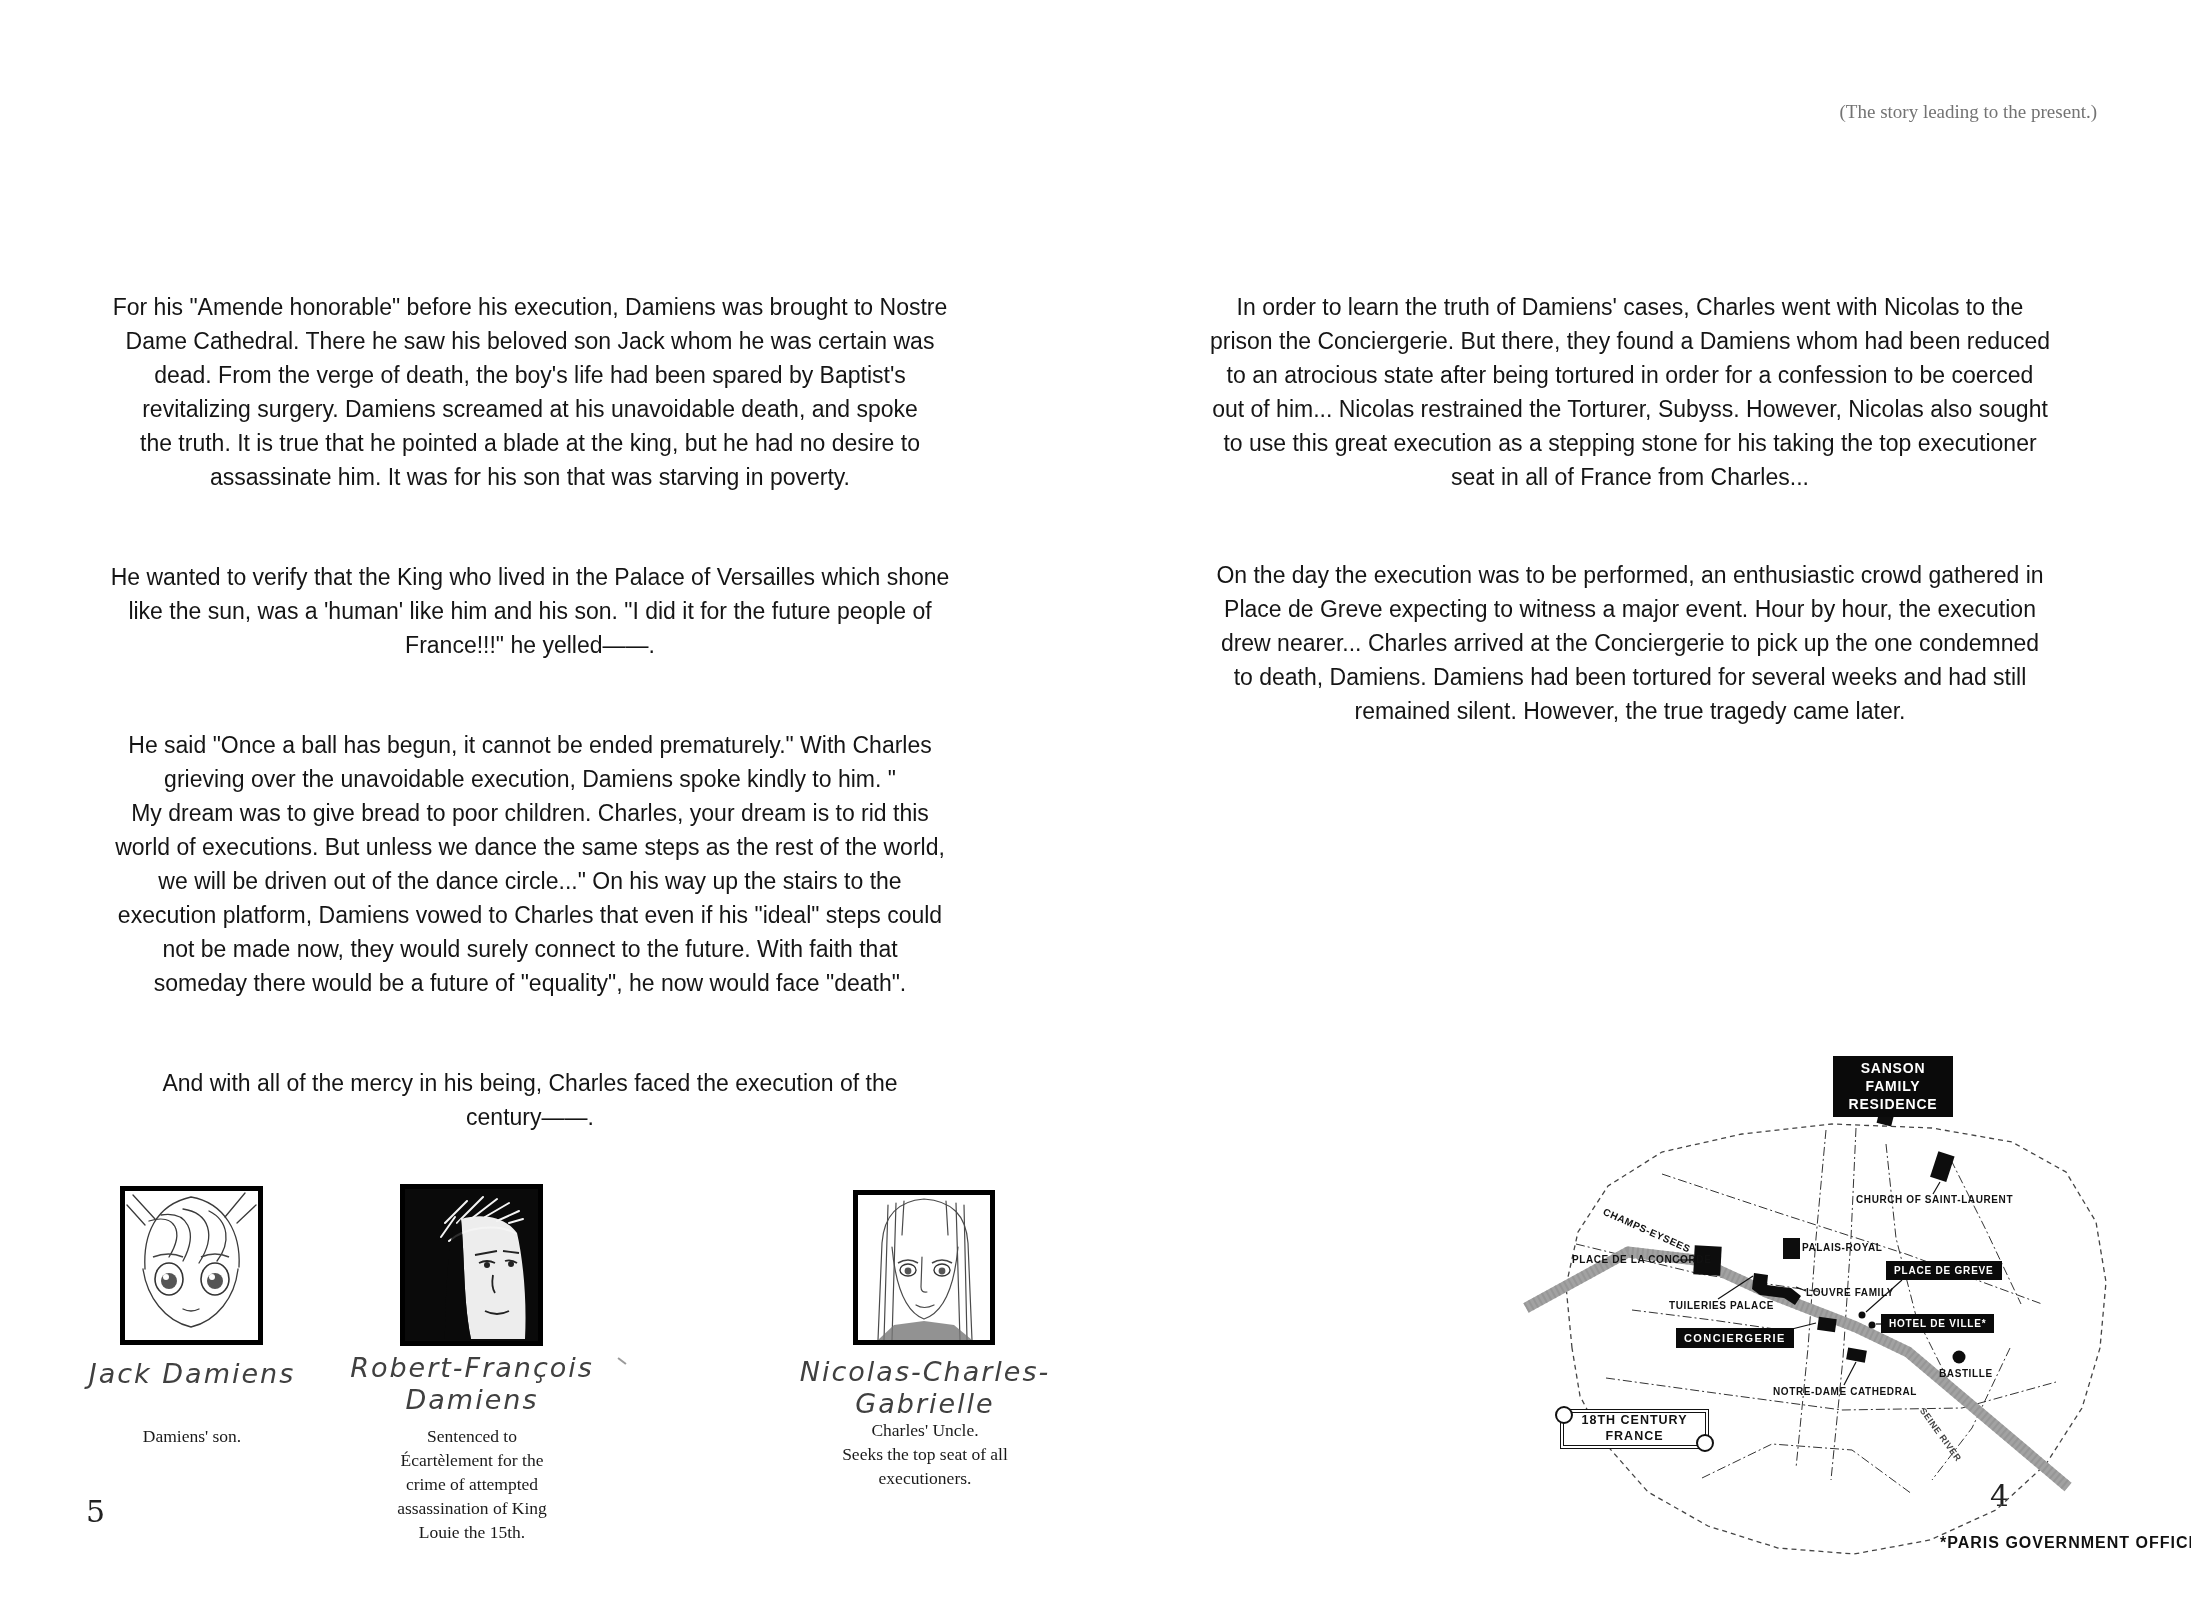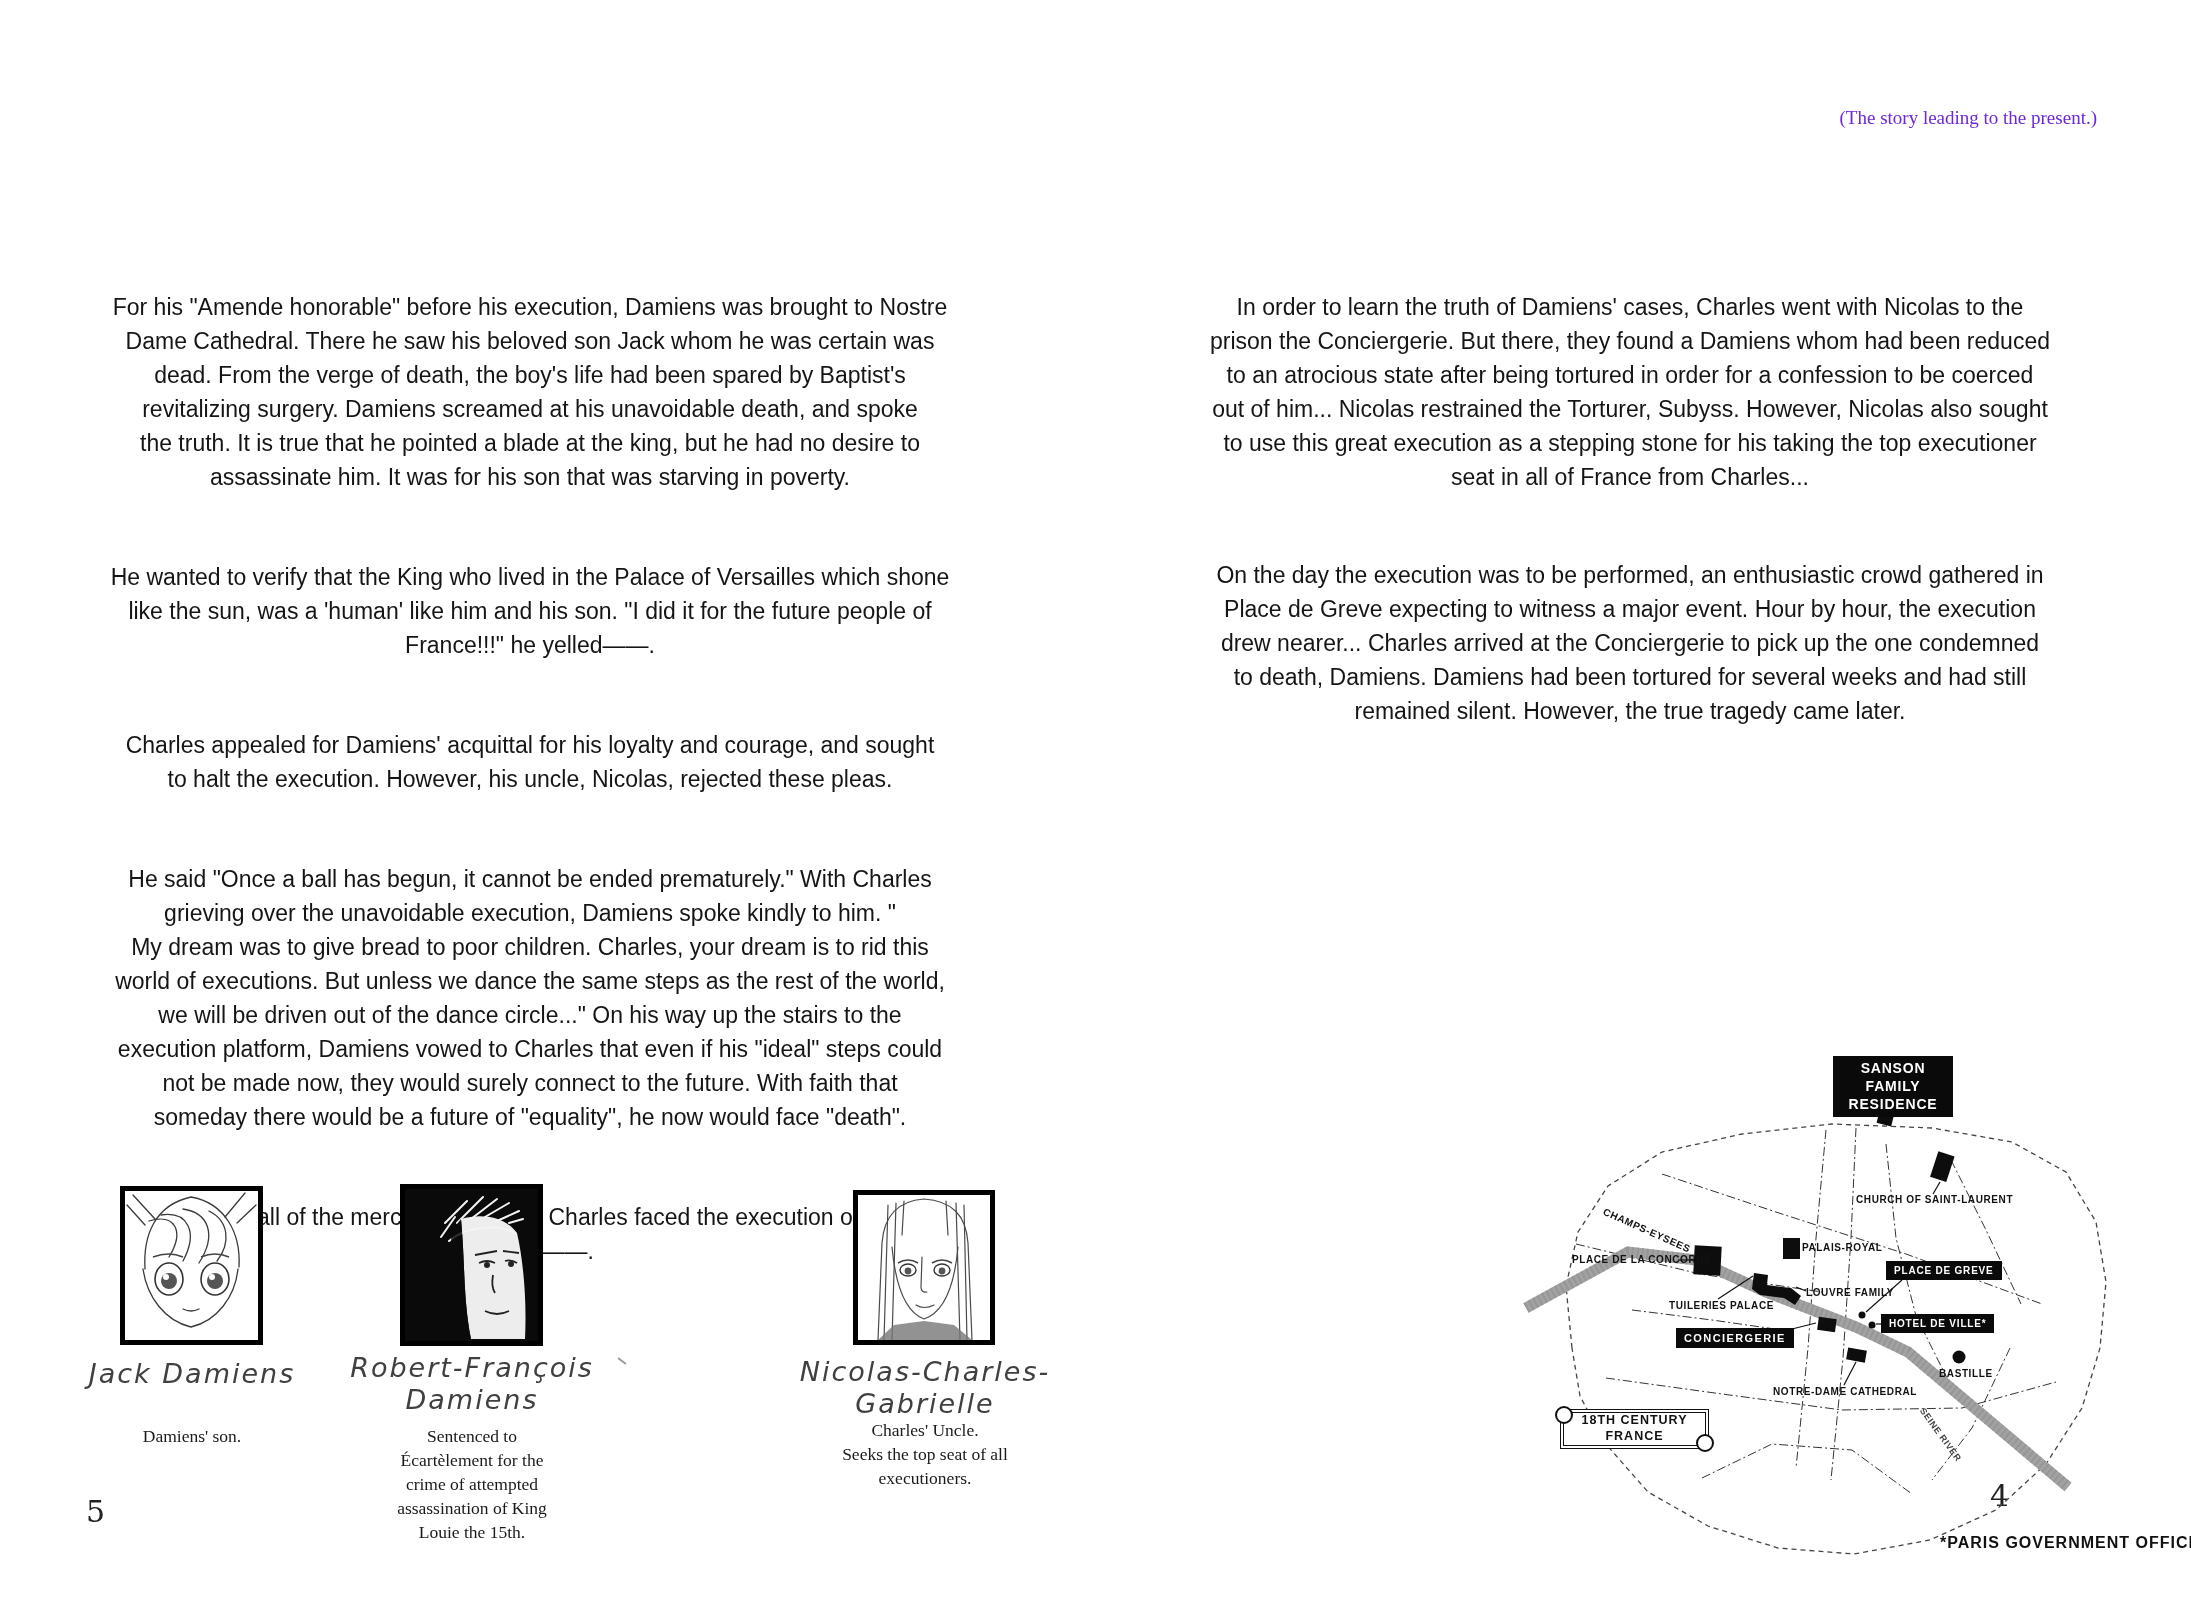--- a/index.html
+++ b/index.html
@@ -3,21 +3,21 @@
 <meta charset="utf-8">
 <style>
   html,body{margin:0;padding:0;}
   body{
     width:2191px;height:1600px;position:relative;background:#ffffff;
     font-family:"Liberation Sans",sans-serif;color:#111;overflow:hidden;
   }
   
   .header{position:absolute;top:98px;right:94px;text-align:right;}
   .title{font-family:"Liberation Serif",serif;font-size:46px;color:#1a1a1a;letter-spacing:1px;}
-  .subtitle{font-family:"Liberation Serif",serif;font-size:19px;color:#6d28d9;margin-top:9px;}
+  .subtitle{font-family:"Liberation Serif",serif;font-size:19px;color:#737373;margin-top:3px;}
   
   .col{position:absolute;white-space:pre-line;text-align:center;
        font-size:23px;line-height:34px;color:#151515;}
   .col-left{left:30px;top:256px;width:1000px;}
   .col-right{left:1125px;top:256px;width:1010px;}
   .col-left p{margin:0 0 32px 0;white-space:pre-line;}
   .col-right p{margin:0 0 30px 0;white-space:pre-line;}
   
   .frame{position:absolute;border:5px solid #000;background:#fff;overflow:hidden;}
   .frame svg{display:block;}
@@ -62,22 +62,20 @@
 <div class="col col-left">
   <p>For his "Amende honorable" before his execution, Damiens was brought to Nostre
 Dame Cathedral. There he saw his beloved son Jack whom he was certain was
 dead. From the verge of death, the boy's life had been spared by Baptist's
 revitalizing surgery. Damiens screamed at his unavoidable death, and spoke
 the truth. It is true that he pointed a blade at the king, but he had no desire to
 assassinate him. It was for his son that was starving in poverty.</p>
   <p>He wanted to verify that the King who lived in the Palace of Versailles which shone
 like the sun, was a 'human' like him and his son. "I did it for the future people of
 France!!!" he yelled——.</p>
-  <p>Charles appealed for Damiens' acquittal for his loyalty and courage, and sought
-to halt the execution. However, his uncle, Nicolas, rejected these pleas.</p>
   <p>He said "Once a ball has begun, it cannot be ended prematurely." With Charles
 grieving over the unavoidable execution, Damiens spoke kindly to him. "
 My dream was to give bread to poor children. Charles, your dream is to rid this
 world of executions. But unless we dance the same steps as the rest of the world,
 we will be driven out of the dance circle..." On his way up the stairs to the
 execution platform, Damiens vowed to Charles that even if his "ideal" steps could
 not be made now, they would surely connect to the future. With faith that
 someday there would be a future of "equality", he now would face "death".</p>
   <p>And with all of the mercy in his being, Charles faced the execution of the
 century——.</p>

